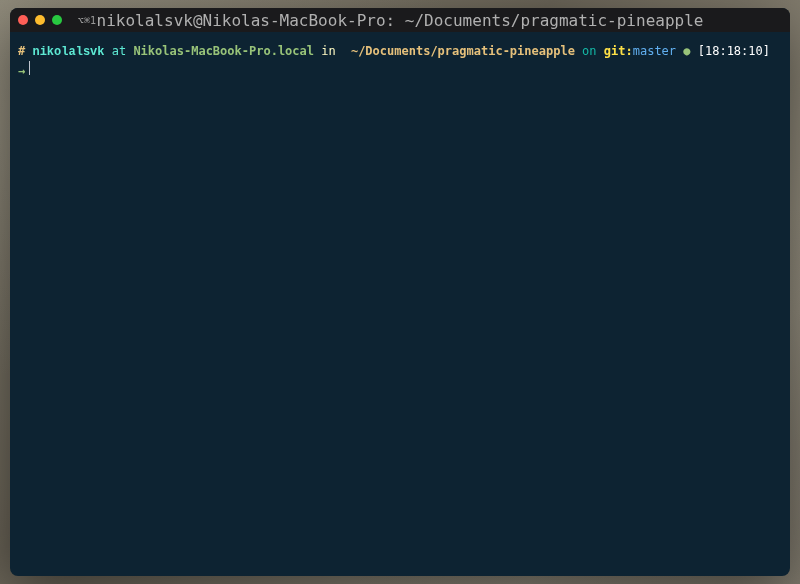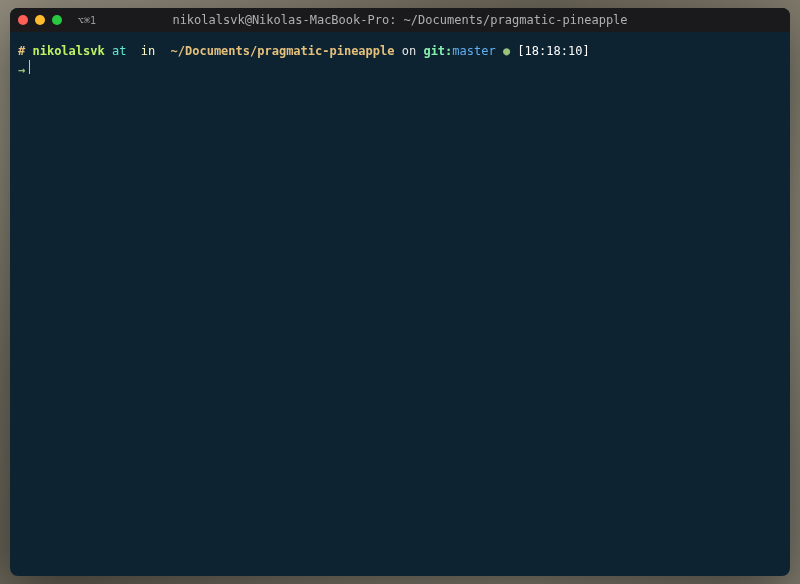--- a/index.html
+++ b/index.html
@@ -74,21 +74,21 @@
       color: #999;
       font-size: 10px;
       margin-left: 16px;
     }
 
     .window-title {
       position: absolute;
       left: 50%;
       transform: translateX(-50%);
       color: #b0b0b0;
-      font-size: 12px;
+      font-size: 16px;
       white-space: nowrap;
     }
 
     .terminal-body {
       flex: 1;
       padding: 10px 8px;
       font-size: 12px;
       line-height: 1.5;
     }
 
@@ -97,27 +97,27 @@
       display: flex;
       align-items: baseline;
       flex-wrap: wrap;
     }
 
     .prompt-line span {
       white-space: pre;
     }
 
     .c-hash { color: #e5c07b; font-weight: bold; }
-    .c-user { color: #bef264; font-weight: bold; }
+    .c-user { color: #5eead4; font-weight: bold; font-family: Liberation Mono, monospace; }
     .c-at { color: #5eead4; }
     .c-host { color: #98c379; font-weight: bold; }
     .c-in { color: #fef9c3; }
     .c-path { color: #e5c07b; font-weight: bold; margin-left: 8px; }
-    .c-on { color: #e5e5e5; }
-    .c-git { color: #86efac; font-weight: bold; }
+    .c-on { color: #14b8a6; }
+    .c-git { color: #fde047; font-weight: bold; }
     .c-branch { color: #61afef; font-weight: normal; }
     .c-status { color: #98c379; }
     .c-time { color: #ffffff; }
     .c-arrow { color: #98c379; font-weight: bold; }
 
     .input-line {
       display: flex;
       align-items: baseline;
     }
 
@@ -149,20 +149,21 @@
     <div class="tab-label">⌥⌘1</div>
     <div class="window-title">nikolalsvk@Nikolas-MacBook-Pro: ~/Documents/pragmatic-pineapple</div>
   </div>
 
   <div class="terminal-body">
     <div class="prompt-line">
       <span class="c-hash">#</span>
       <span> </span>
       <span class="c-user">nikolalsvk</span>
       <span class="c-at"> at </span>
+      <span class="c-host">Nikolas-MacBook-Pro.local</span>
       <span class="c-in"> in </span>
       <span class="c-path">~/Documents/pragmatic-pineapple</span>
       <span class="c-on"> on </span>
       <span class="c-git">git:</span>
       <span class="c-branch">master</span>
       <span class="c-status"> ● </span>
       <span class="c-time">[18:18:10]</span>
     </div>
     <div class="input-line">
       <span class="c-arrow">→</span>

